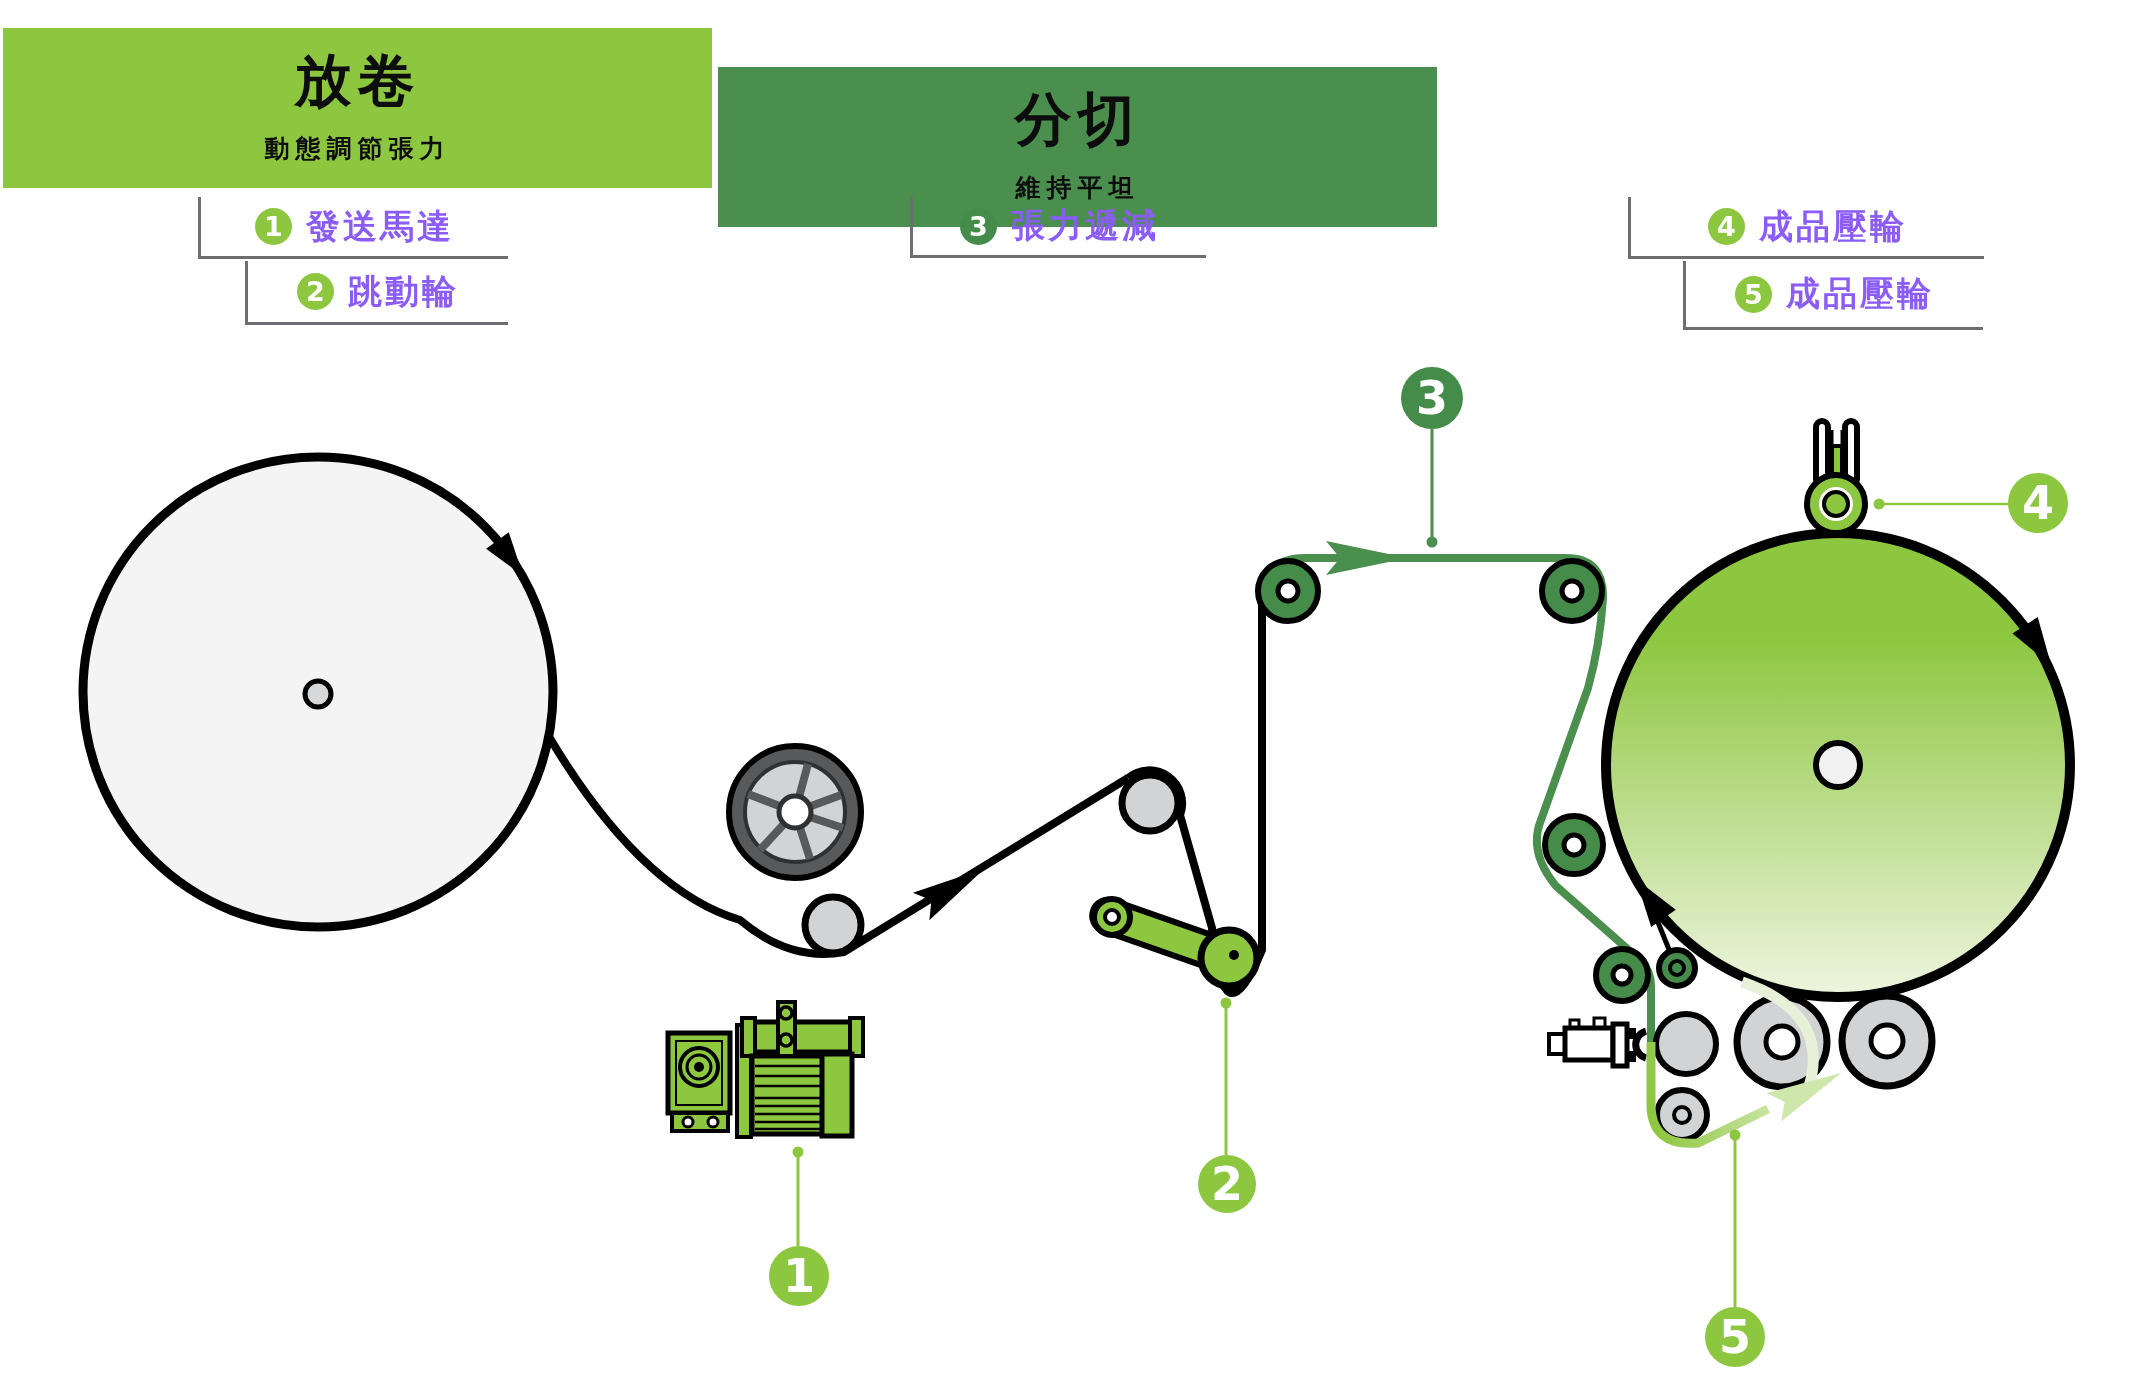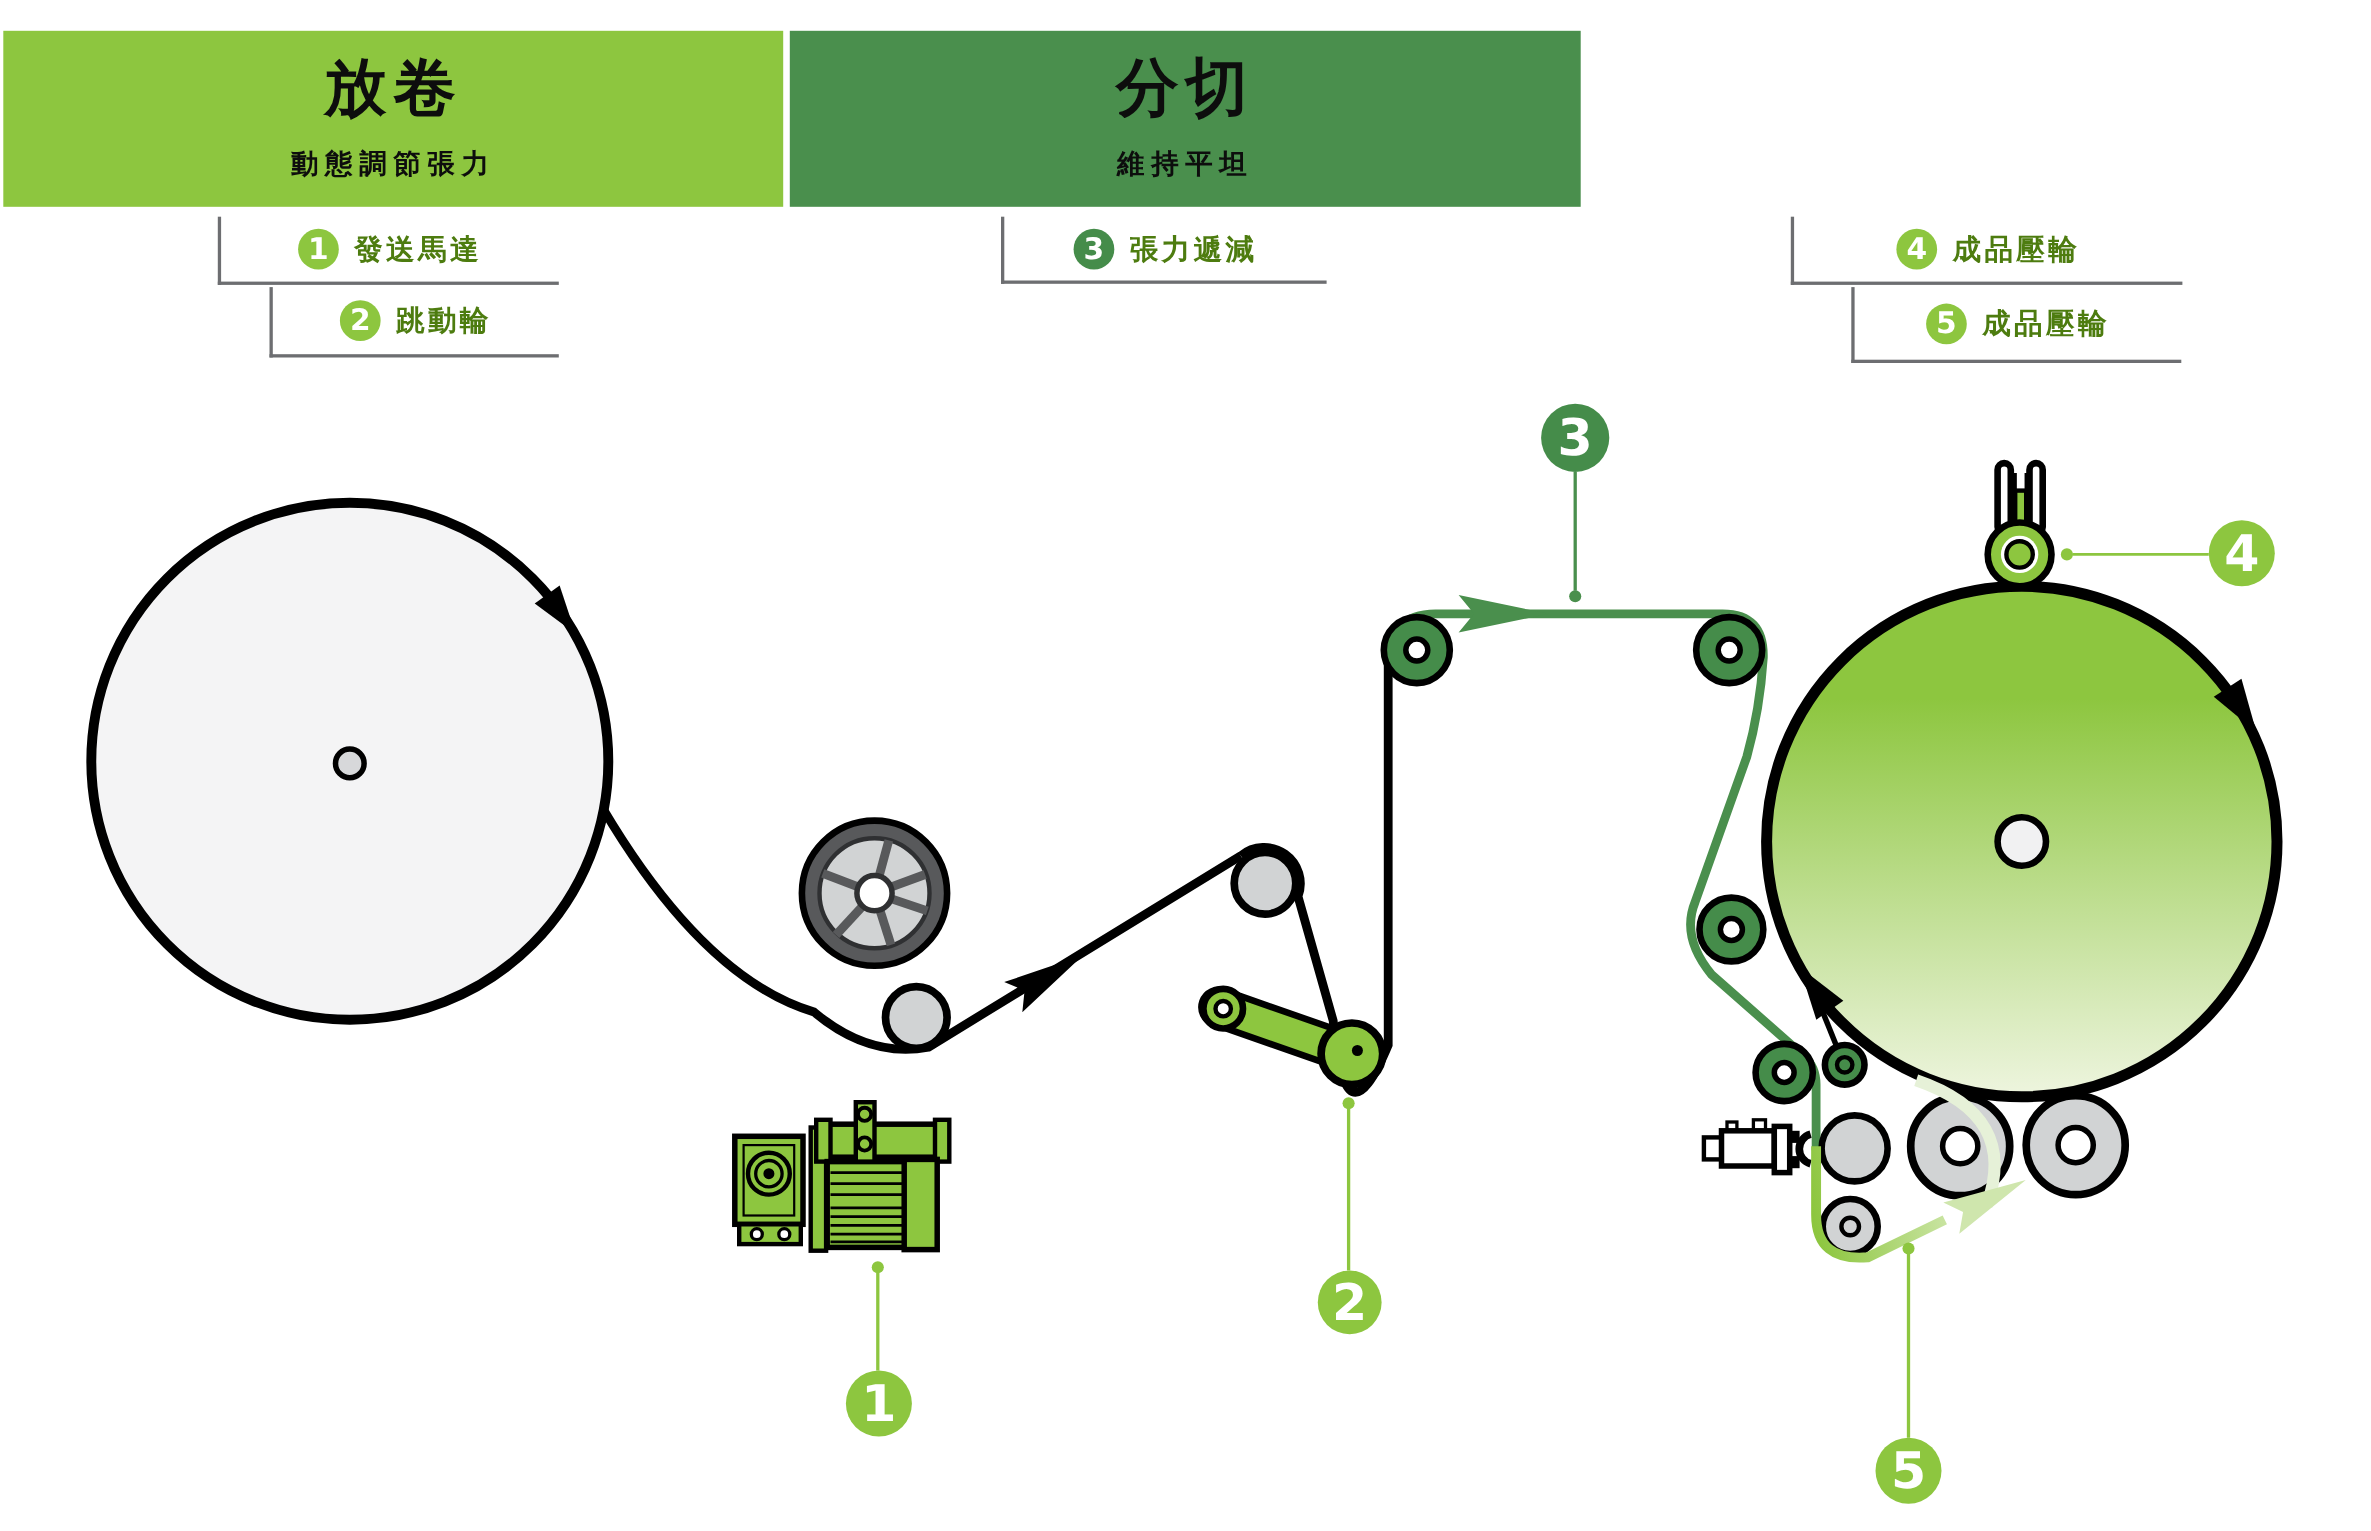--- a/index.html
+++ b/index.html
@@ -6,26 +6,26 @@
   .page{position:relative;width:2155px;height:1392px;background:#ffffff;
         font-family:"DejaVu Sans","Liberation Sans",sans-serif;overflow:hidden;}
   
   .band{position:absolute;top:28px;height:160px;display:flex;flex-direction:column;
         align-items:center;justify-content:center;color:#0d0d0d;text-align:center;gap:13px;}
   .band.lime{background:#8dc63f;}
   .band.green{background:#4a8f4d;}
   .band .title{font-size:57px;font-weight:700;letter-spacing:6px;line-height:1.05;}
   .band .subtitle{font-size:25px;font-weight:600;letter-spacing:6px;margin-top:9px;}
   #band-unwind{left:3px;width:709px;}
-  #band-slit{left:718px;width:719px;}
+  #band-slit{left:718px;width:719px;margin-top:39px;}
   #band-rewind{left:1443px;width:709px;}
   
   .callout-label{position:absolute;border-left:3px solid #6d6e71;border-bottom:3px solid #6d6e71;
         display:flex;align-items:center;justify-content:center;gap:14px;box-sizing:border-box;}
-  .callout-label .txt{font-size:26px;font-weight:700;color:#4d7c0f;letter-spacing:3px;white-space:nowrap;}
+  .callout-label .txt{font-size:34px;font-weight:700;color:#8b5cf6;letter-spacing:3px;white-space:nowrap;}
   .badge{width:37px;height:37px;border-radius:50%;display:flex;align-items:center;justify-content:center;
          color:#fff;font-size:27px;font-weight:700;flex:0 0 auto;}
   .badge.lime{background:#8dc63f;}
   .badge.green{background:#458c4a;}
   #label-1{left:198px;top:197px;width:310px;height:62px;}
   #label-2{left:245px;top:261px;width:263px;height:64px;}
   #label-3{left:910px;top:197px;width:296px;height:61px;}
   #label-4{left:1628px;top:197px;width:356px;height:62px;}
   #label-5{left:1683px;top:261px;width:300px;height:69px;}
   

